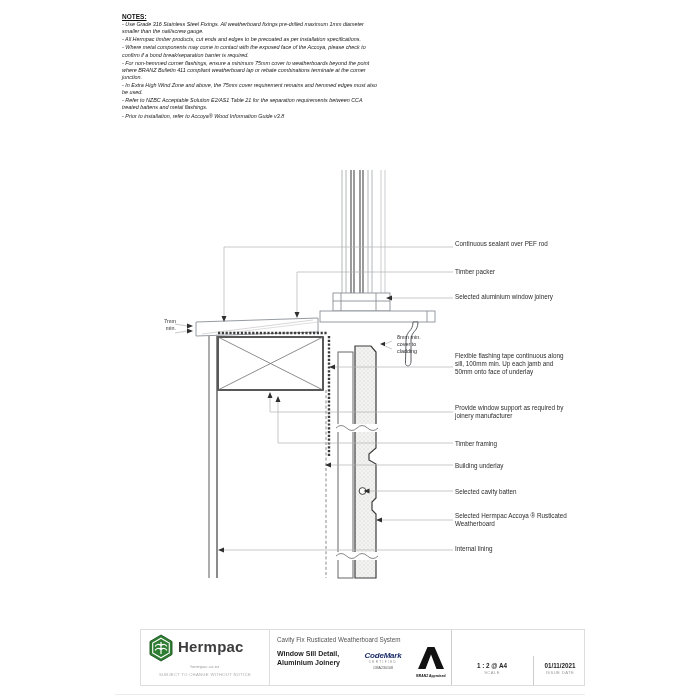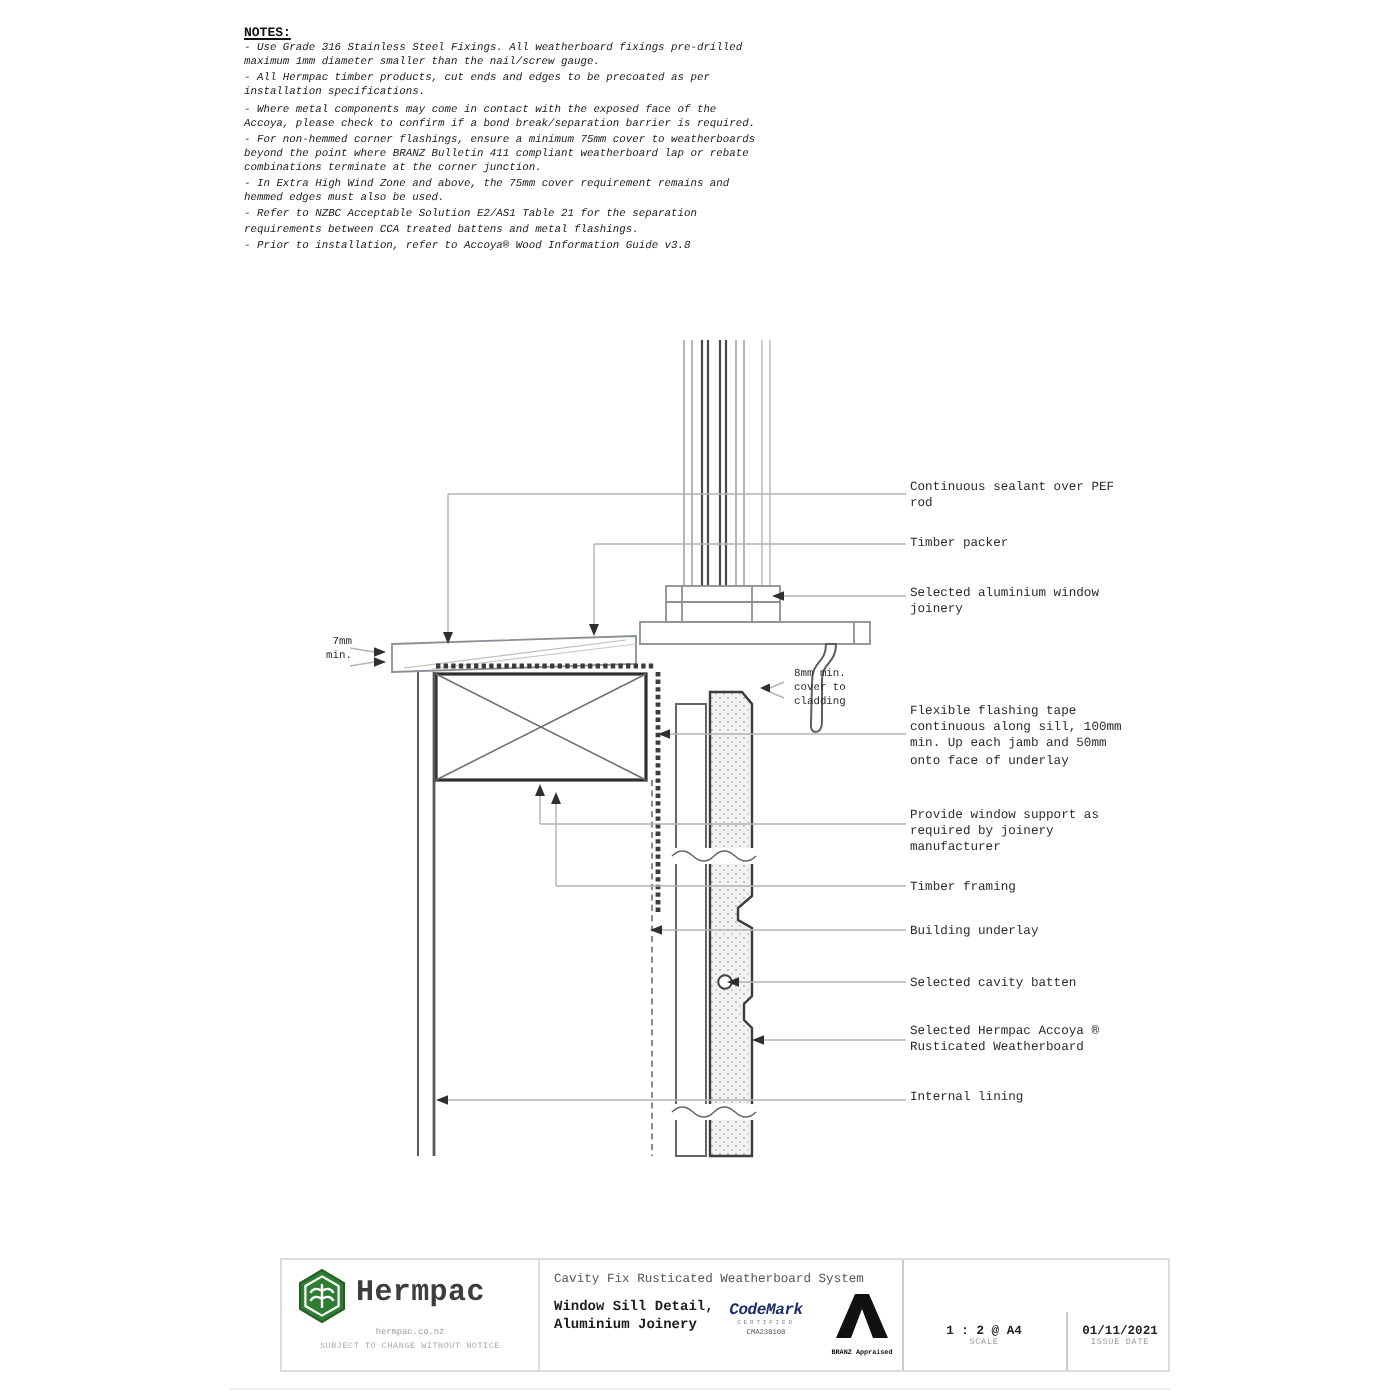--- a/index.html
+++ b/index.html
@@ -1,17 +1,17 @@
 <!DOCTYPE html>
 <html><head>
 <meta charset="utf-8">
 <style>
   html,body{margin:0;padding:0;background:#fff;}
   #sheet{position:relative;width:644px;height:700px;background:#fff;overflow:hidden;
-         font-family:Liberation Mono, monospace;color:#222;}
+         font-family:Liberation Sans, sans-serif;color:#222;}
 
   
   .notes{position:absolute;left:122px;top:13px;width:256px;}
   .notes-title{font-size:6.5px;font-weight:bold;text-decoration:underline;color:#111;margin-bottom:1px;}
   .notes-list{margin:0;padding:0;list-style:none;font-size:5.4px;line-height:1.32;font-style:italic;color:#1a1a1a;}
   .notes-list li{margin:0 0 1px 0;}
   .notes-list li::before{content:"- ";}
 
   
   #drawing-svg{position:absolute;left:115px;top:160px;width:470px;height:460px;}

